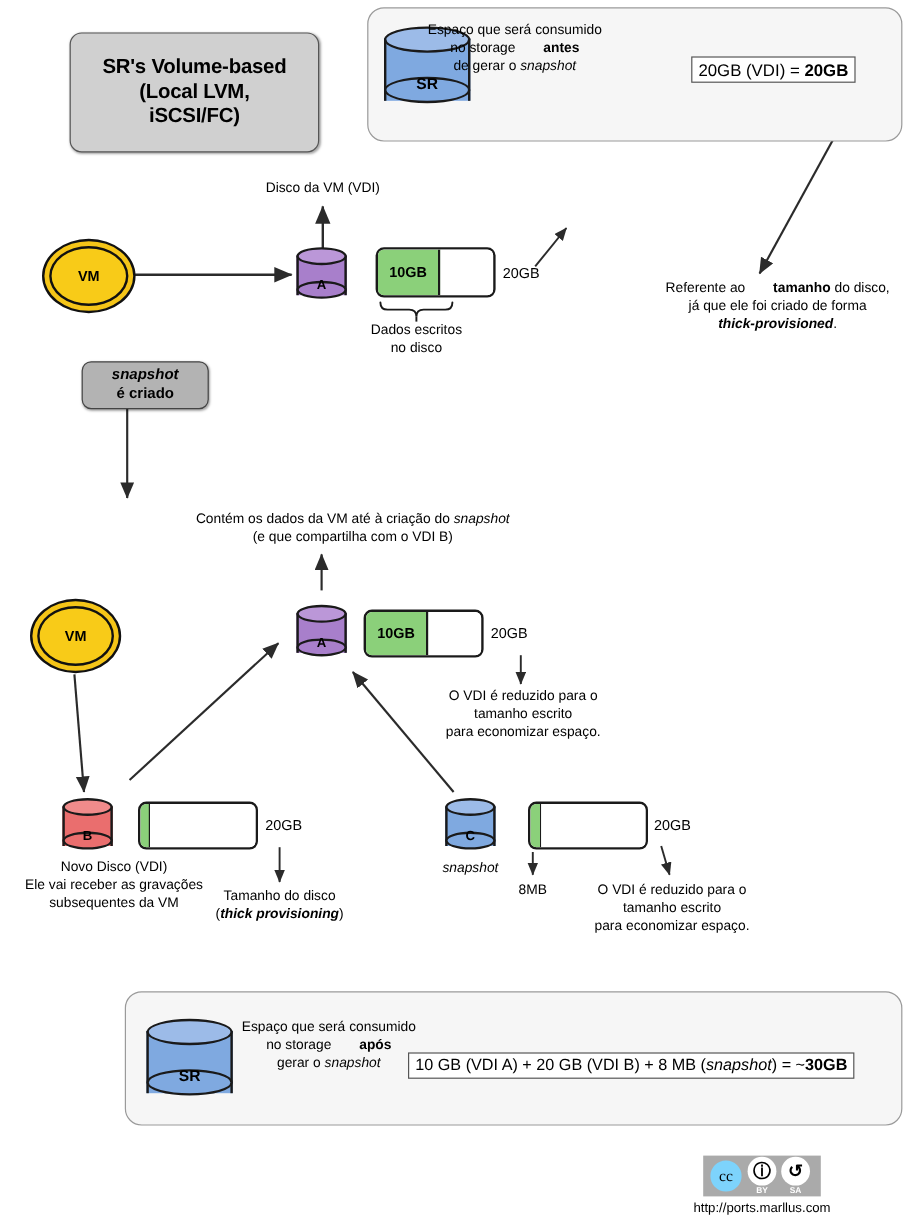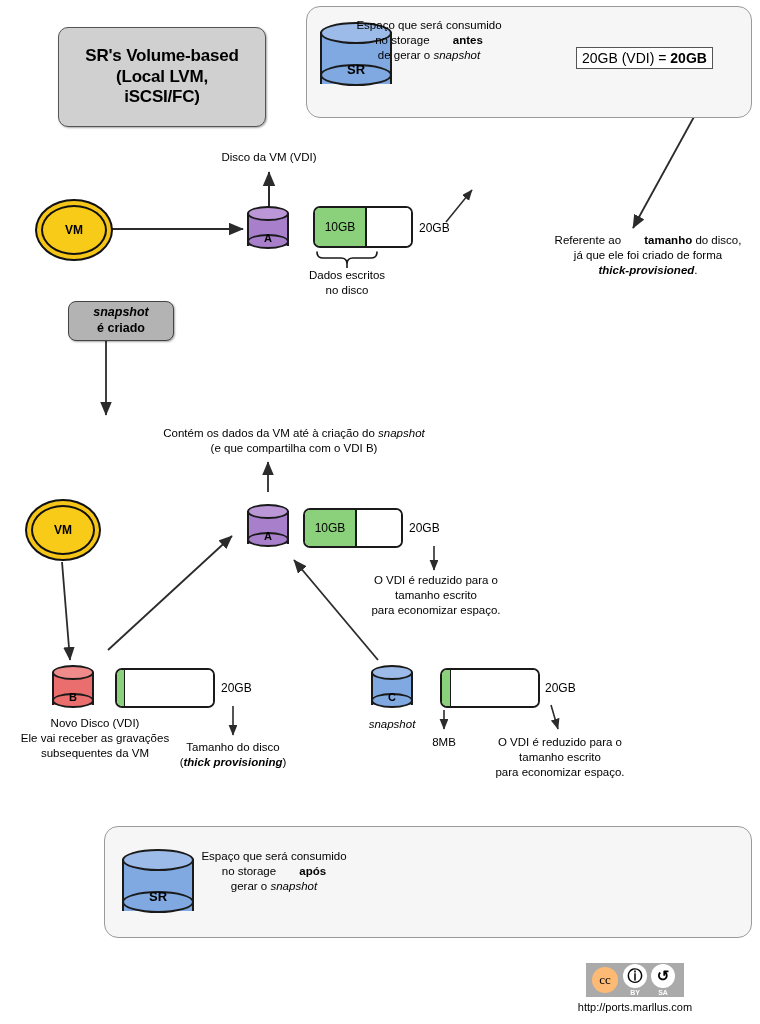--- a/index.html
+++ b/index.html
@@ -111,21 +111,21 @@
     overflow: hidden;
     display: flex;
     align-items: stretch;
   }
   .bar .fill {
     background: #8bd07a;
     display: flex;
     align-items: center;
     justify-content: center;
     font-size: 12px;
-    font-weight: normal;
+    font-weight: bold;
     color: #000;
     border-right: 2.2px solid #1a1a1a;
     box-sizing: border-box;
   }
   .bar .fill.thin { border-right: 1.6px solid #1a1a1a; }
   .bar .empty { flex: 1; background: #ffffff; }
 
   
   .txt {
     position: absolute;
@@ -164,21 +164,21 @@
     position: absolute;
     background: #aaaaaa;
     display: flex;
     align-items: center;
     padding: 2px 3px;
     box-sizing: border-box;
   }
   .cc-mark {
     width: 26px; height: 26px;
     border-radius: 50%;
-    background: #fdba74;
+    background: #7dd3fc;
     color: #000;
     font-weight: normal;
     font-size: 13px;
     display: flex; align-items: center; justify-content: center;
     margin: 0 3px;
     font-family: "Liberation Serif", serif;
   }
   .cc-sub { display: flex; flex-direction: column; align-items: center; margin: 0 2px; }
   .cc-sub .glyph {
     width: 24px; height: 24px;
@@ -416,20 +416,23 @@
   <div class="txt c" style="left:198px; top:849px; width:152px; font-size:11.5px;">
     <div>Espaço que será consumido</div>
     <div>
       <span>no storage </span><b>após</b>
     </div>
     <div>
       <span>gerar o </span><i>snapshot</i>
     </div>
   </div>
 
+  <div class="boxed-eq" style="left:340px; top:877px; font-size:13.5px;">
+    <span>10 GB (VDI A) + 20 GB (VDI B) + 8 MB (</span><i>snapshot</i><span>) = ~</span><b>30GB</b>
+  </div>
 
   <div class="cc-badge" style="left:586px; top:963px; width:98px; height:34px;">
     <div class="cc-mark">cc</div>
     <div class="cc-sub">
       <div class="glyph">ⓘ</div>
       <div class="cap">BY</div>
     </div>
     <div class="cc-sub">
       <div class="glyph">↺</div>
       <div class="cap">SA</div>

